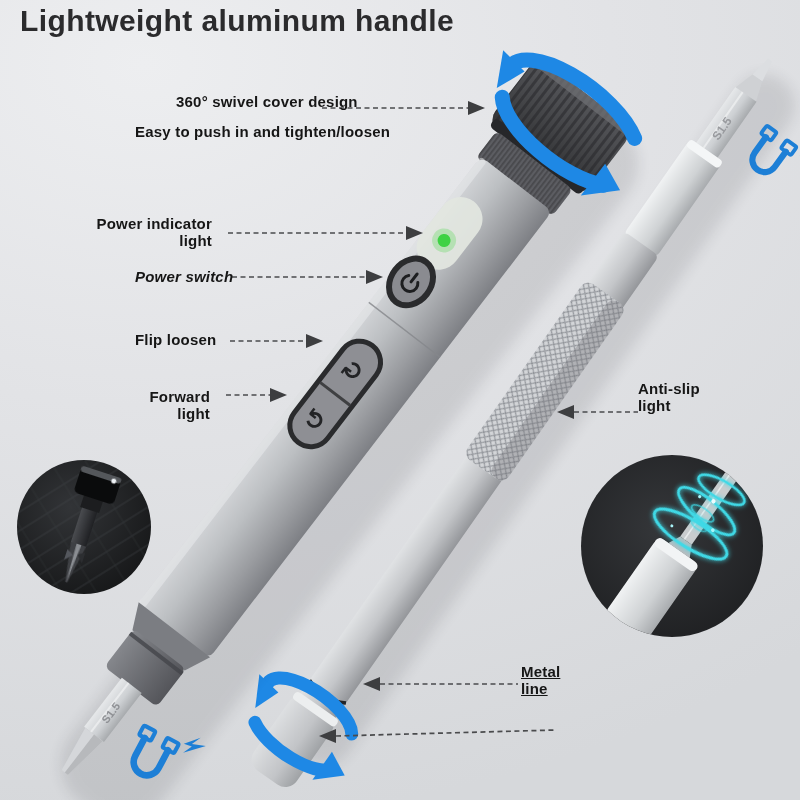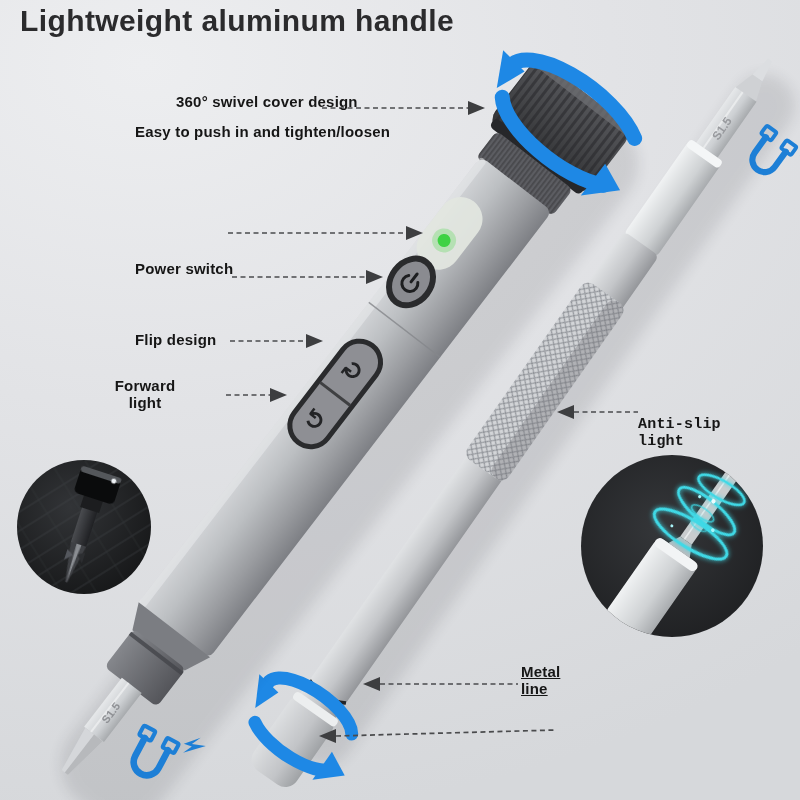--- a/index.html
+++ b/index.html
@@ -263,31 +263,35 @@
     <polygon points="336,729 319,736 336,743"></polygon>
   </g>
 </svg>
 
 <div class="title">Lightweight aluminum handle</div>
 
 <div class="callout" style="left:128px;top:93px;margin-left:48px;">360° swivel cover design</div>
 
 <div class="callout" style="left:135px;top:123px;text-align:right;">Easy to push in and tighten/loosen</div>
 
-
-<div class="callout" style="left:135px;top:260px;">Power switch</div>
-
-<div class="callout" style="left:135px;top:331px;">Flip design</div>
-
-<div class="callout r" style="left:80px;top:377px;width:130px;text-align:center;">
+<div class="callout r" style="left:80px;top:215px;width:132px;">
+  <div>Power indicator</div>
+  <div>light</div>
+</div>
+
+<div class="callout" style="left:135px;top:268px;font-style:italic;">Power switch</div>
+
+<div class="callout" style="left:135px;top:331px;">Flip loosen</div>
+
+<div class="callout r" style="left:80px;top:388px;width:130px;">
   <div>Forward</div>
   <div>light</div>
 </div>
 
-<div class="callout" style="left:638px;top:416px;font-family:Liberation Mono, monospace;">
+<div class="callout" style="left:638px;top:380px;">
   <div>Anti-slip</div>
   <div>light</div>
 </div>
 
 <div class="callout" style="left:521px;top:663px;text-decoration:underline;">
   <div>Metal</div>
   <div>line</div>
 </div>
 
 </div>

